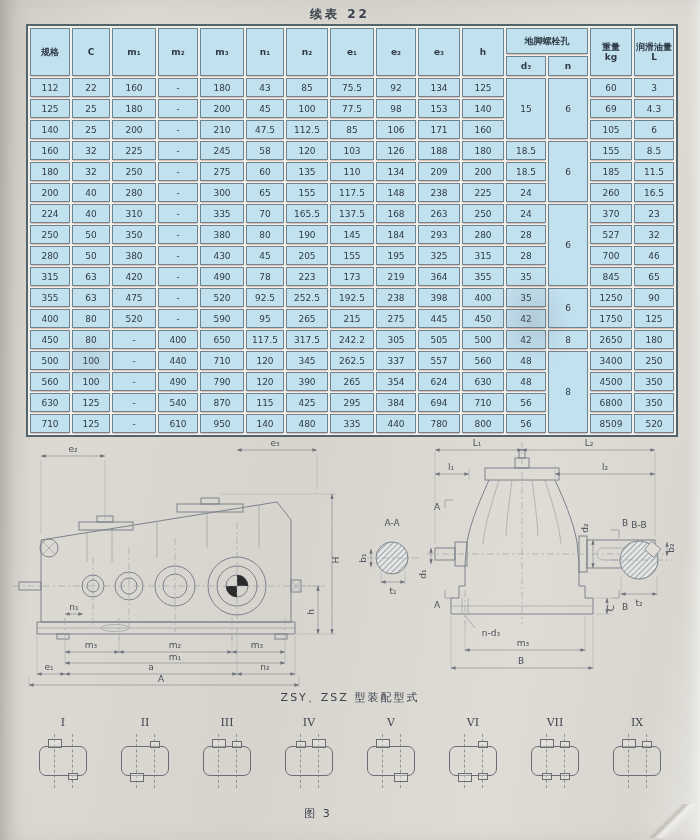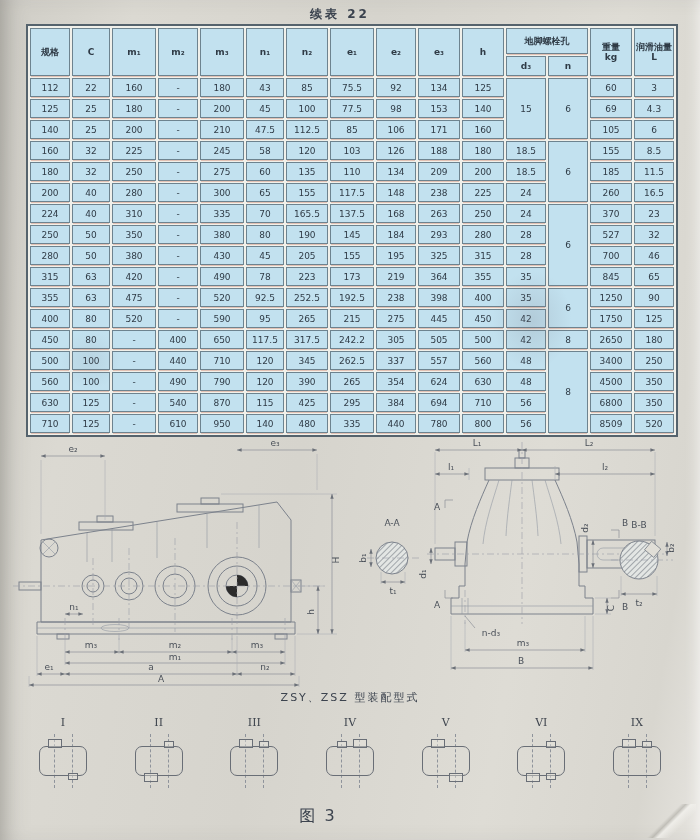--- a/index.html
+++ b/index.html
@@ -33,21 +33,21 @@
     font-size:11px;letter-spacing:2px;color:#3c434e;}
   #assembly-row{position:absolute;left:34px;top:716px;width:632px;display:flex;justify-content:space-between;}
   .mini{position:relative;width:58px;height:84px;}
   .mini .num{display:block;height:18px;text-align:center;font-family:"DejaVu Serif",serif;
     font-size:11px;color:#3f454e;}
   .mini .box{position:absolute;left:5px;top:30px;width:46px;height:28px;
     border:1.2px solid #696e76;border-radius:7px;}
   .mini .cl2{position:absolute;top:18px;height:54px;width:0;border-left:1px dashed #8e939b;}
   .mini .stub{position:absolute;border:1.1px solid #696e76;background:rgba(235,233,226,.4);}
   .figure-caption{position:absolute;top:806px;left:0;width:636px;text-align:center;
-    font-size:16px;letter-spacing:2px;color:#3c434e;}
+    font-size:11px;letter-spacing:2px;color:#3c434e;}
   .fold{position:absolute;right:4px;bottom:2px;width:54px;height:34px;
     background:linear-gradient(135deg,transparent 44%,rgba(150,148,140,.4) 50%,rgba(245,244,240,.7) 56%,transparent 70%);}
 </style>
 </head>
 <body>
 
 <div class="page">
 
   <div class="title">续表 22</div>
 
@@ -629,20 +629,30 @@
       <div class="mini">
         <span class="num">VI</span>
         <i class="cl2" style="left: 20px;"></i>
         <i class="cl2" style="left: 38px;"></i>
         <div class="box"></div>
         <div class="stub" style="width: 8px; height: 5px; left: 34px; top: 25px;"></div>
         <div class="stub" style="width: 12px; height: 7px; left: 14px; top: 57px;"></div>
         <div class="stub" style="width: 8px; height: 5px; left: 34px; top: 57px;"></div>
       </div>
       <div class="mini">
+        <span class="num">VII</span>
+        <i class="cl2" style="left: 20px;"></i>
+        <i class="cl2" style="left: 38px;"></i>
+        <div class="box"></div>
+        <div class="stub" style="width: 12px; height: 7px; left: 14px; top: 23px;"></div>
+        <div class="stub" style="width: 8px; height: 5px; left: 34px; top: 25px;"></div>
+        <div class="stub" style="width: 8px; height: 5px; left: 16px; top: 57px;"></div>
+        <div class="stub" style="width: 8px; height: 5px; left: 34px; top: 57px;"></div>
+      </div>
+      <div class="mini">
         <span class="num">IX</span>
         <i class="cl2" style="left: 20px;"></i>
         <i class="cl2" style="left: 38px;"></i>
         <div class="box"></div>
         <div class="stub" style="width: 12px; height: 7px; left: 14px; top: 23px;"></div>
         <div class="stub" style="width: 8px; height: 5px; left: 34px; top: 25px;"></div>
       </div>
     </div>
 
   <div class="figure-caption">图 3</div>

